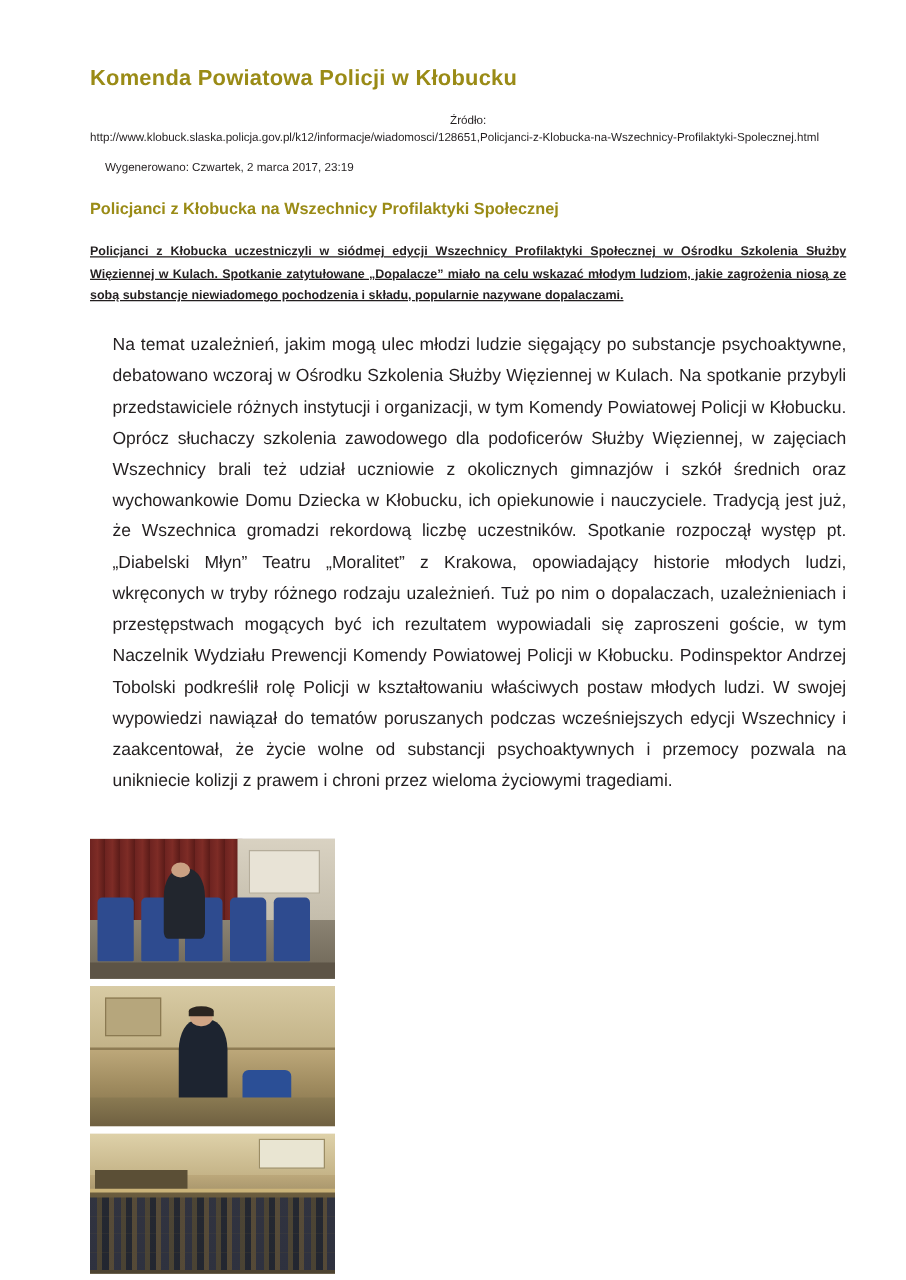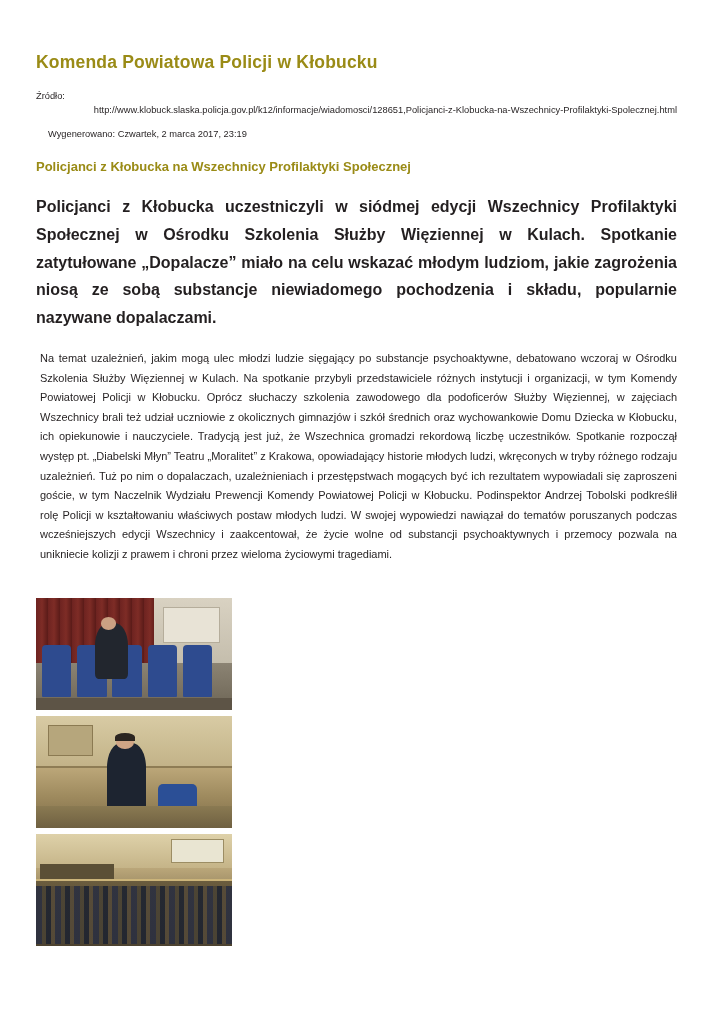--- a/index.html
+++ b/index.html
@@ -12,75 +12,76 @@
     height: 1024px;
     font-family: "Liberation Sans", sans-serif;
     color: #231f20;
     position: relative;
     overflow: hidden;
   }
   .page {
     width: 725px;
     height: 1024px;
     box-sizing: border-box;
-    padding: 52px 48px 20px 36px;
+    padding: 52px 48px 20px 72px;
     position: relative;
   }
 
   .site-title {
     font-size: 17.5px;
     font-weight: bold;
     color: #9a8b16;
     letter-spacing: 0.2px;
     margin: 0 0 16px 0;
     line-height: 1.2;
   }
 
   .meta {
     font-size: 9.3px;
     line-height: 1.55;
     color: #231f20;
     margin-bottom: 2px;
   }
   .meta .label {
     display: block;
+    text-align: center;
   }
   .meta .url {
     display: block;
     word-break: break-all;
-    text-align: right;
   }
   .meta .generated {
     display: block;
     margin-top: 9px;
     margin-left: 12px;
   }
 
   .article-title {
     font-size: 13px;
     font-weight: bold;
     color: #9a8b16;
     margin: 18px 0 18px 0;
     line-height: 1.25;
   }
 
   .lead {
-    font-size: 16px;
+    font-size: 10px;
     font-weight: bold;
     line-height: 1.72;
     text-align: justify;
     margin: 0 0 18px 0;
     color: #231f20;
+    text-decoration: underline;
   }
 
   .body-text {
-    font-size: 11px;
+    font-size: 14px;
     line-height: 1.78;
     text-align: justify;
-    margin: 0 0 20px 4px;
+    margin: 0 0 20px 18px;
     color: #231f20;
   }
 
   .credits {
     font-size: 8.6px;
     font-style: italic;
     color: #231f20;
     margin: 0 0 26px 0;
   }
 

